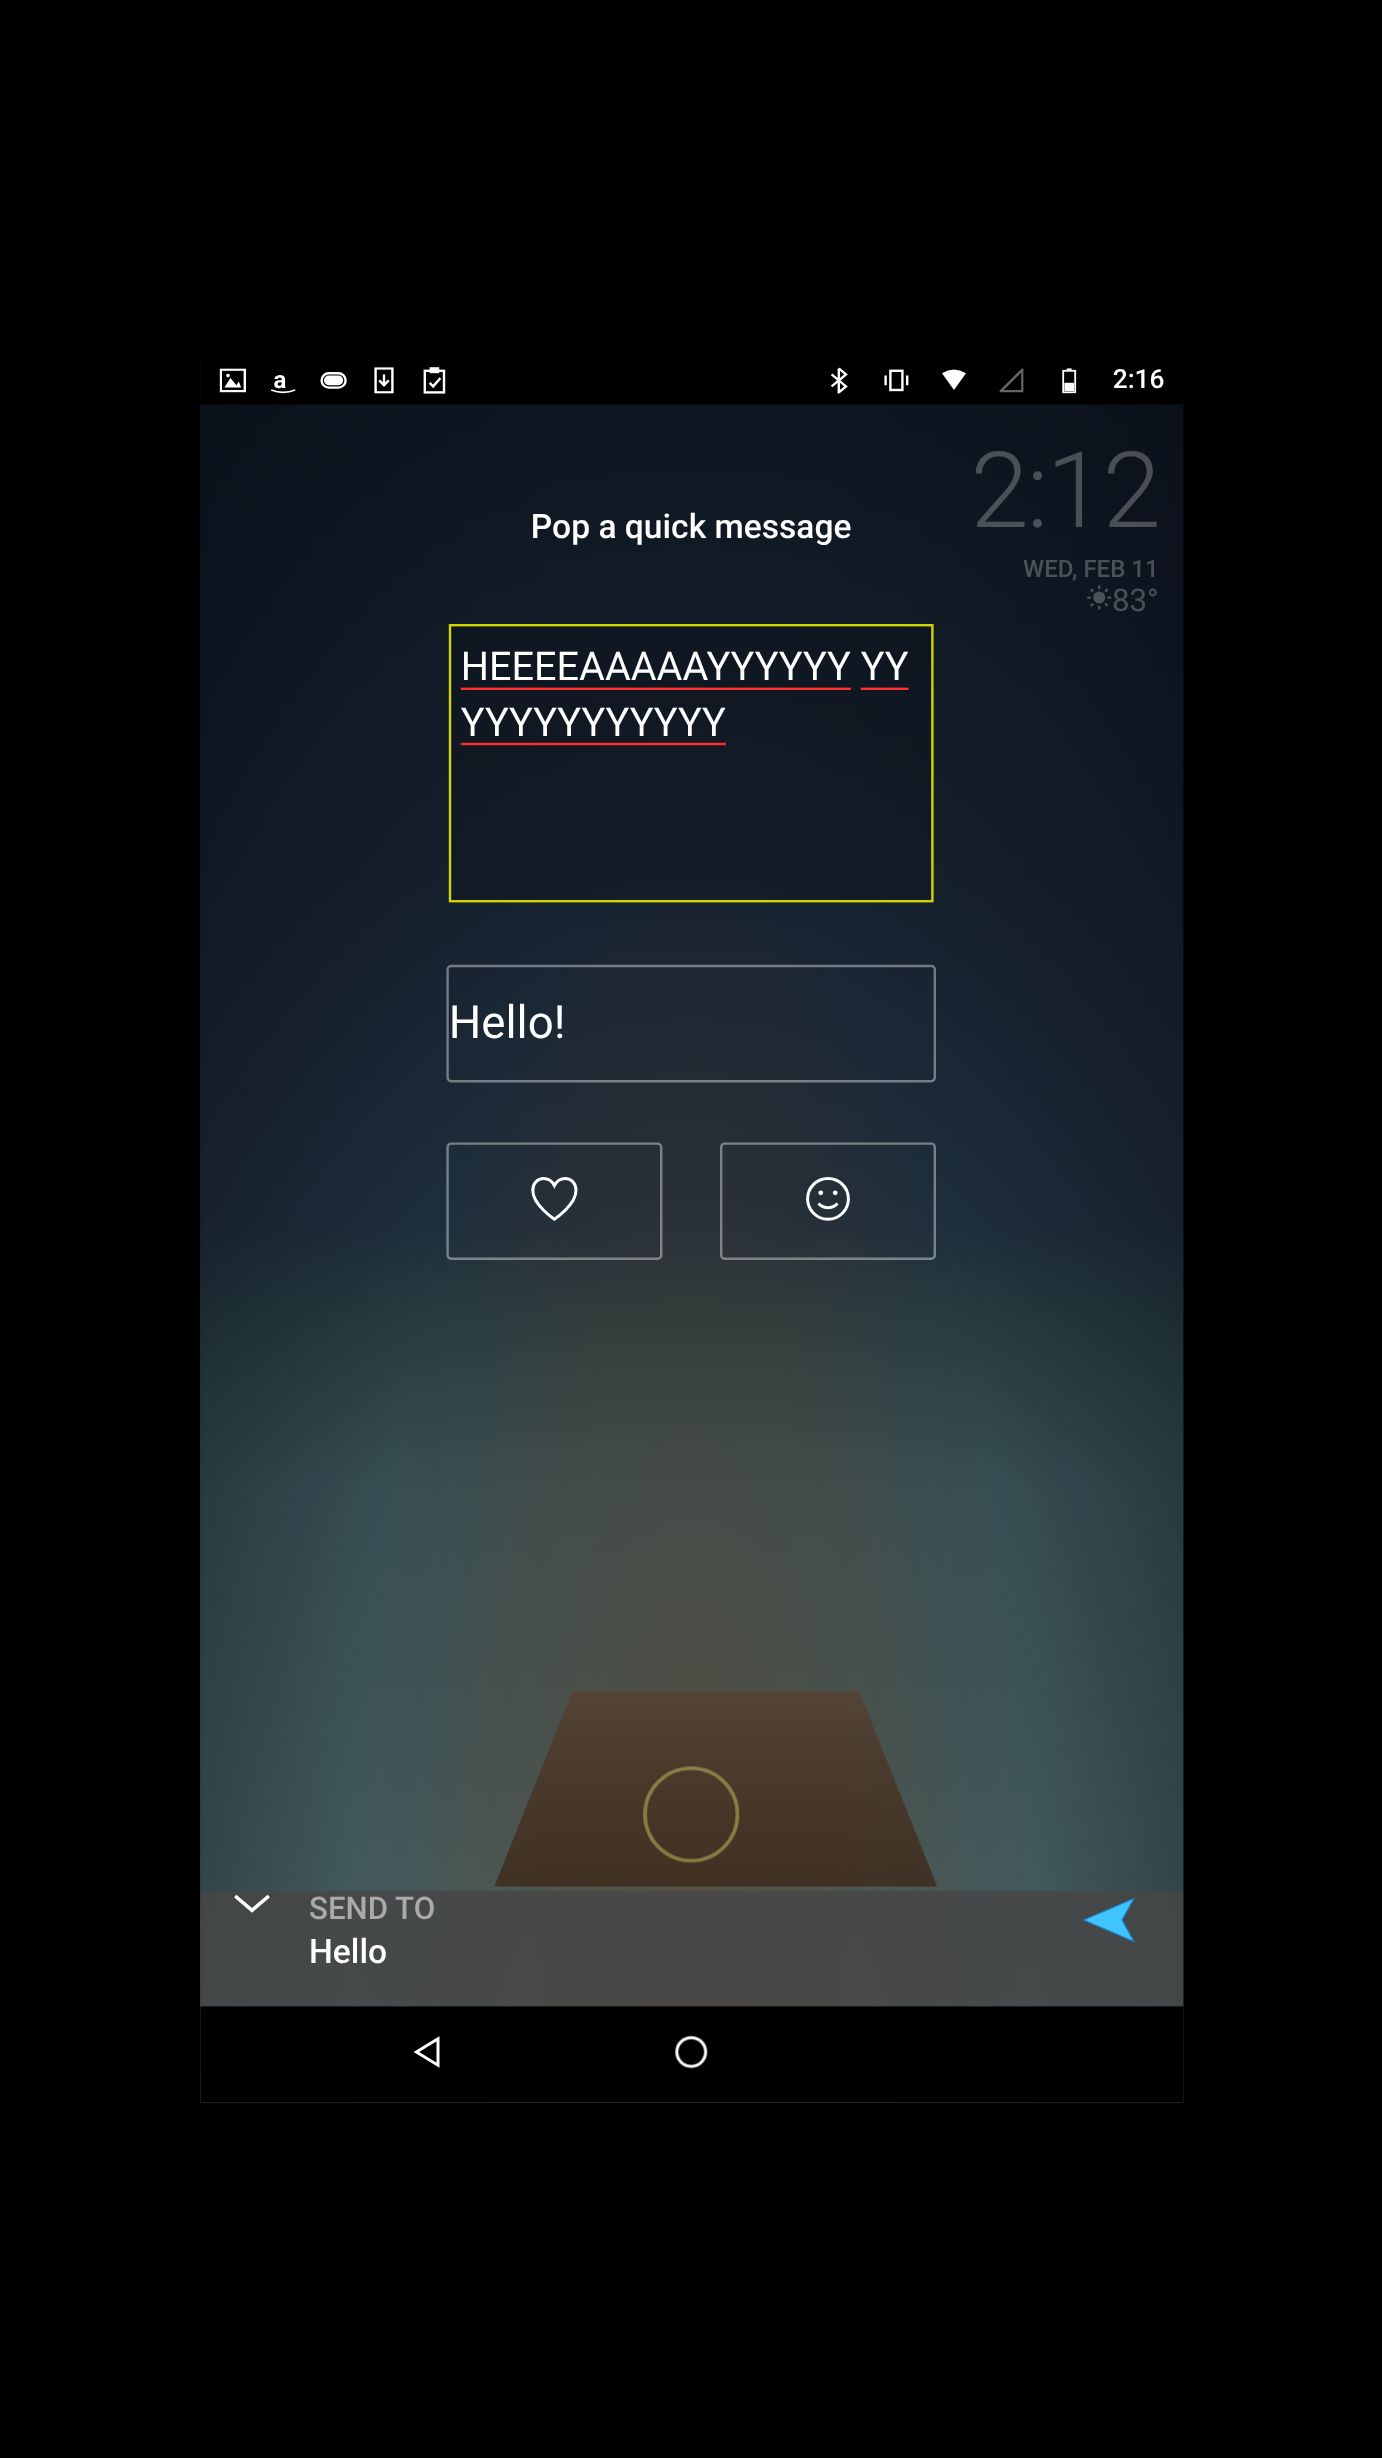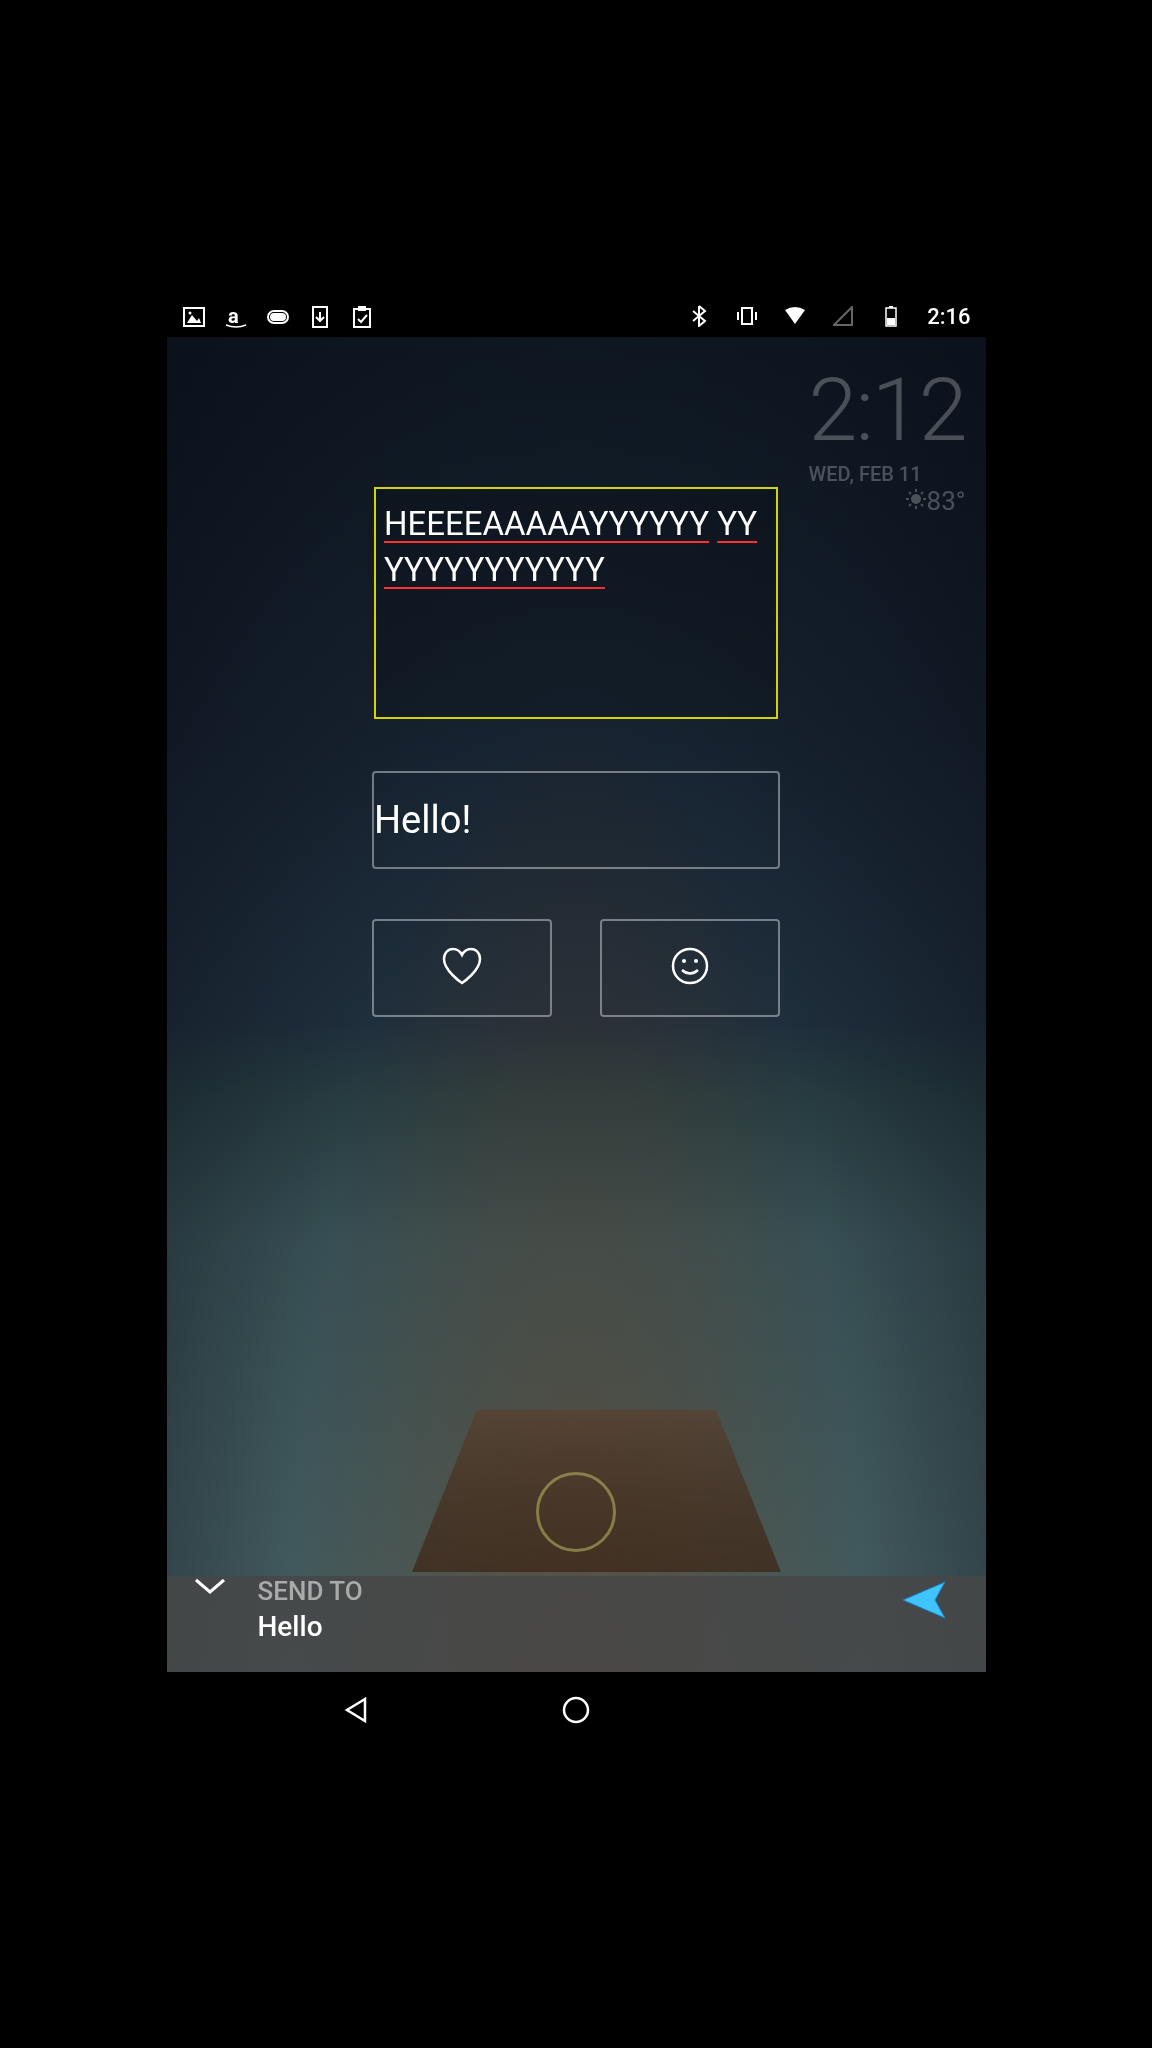--- a/index.html
+++ b/index.html
@@ -52,37 +52,38 @@
       z-index: 100;
     }
     .status-left {
       display: flex;
       gap: 18px;
       align-items: center;
     }
     .status-right {
       display: flex;
       gap: 24px;
+      align-items: center;
     }
     .status-icon {
       width: 24px;
       height: 24px;
       display: flex;
       align-items: center;
       justify-content: center;
     }
     .status-time {
       font-size: 22px;
       font-weight: 500;
     }
     .clock-widget {
       position: absolute;
       top: 70px;
       right: 20px;
-      text-align: left;
+      text-align: right;
       z-index: 5;
       opacity: 0.25;
     }
     .clock-time {
       font-size: 88px;
       font-weight: 300;
       line-height: 1;
       letter-spacing: -2px;
     }
     .clock-date {
@@ -319,20 +320,21 @@
                 <line x1="4" y1="18" x2="6" y2="16"></line>
                 <line x1="16" y1="6" x2="18" y2="4"></line>
               </g>
             </svg>
       </span>
       <span>83°</span>
     </div>
   </div>
 
   <div class="content">
+    <div class="title">Pop a quick message</div>
 
     <div class="message-input">
       <div class="message-text">
         <span>HEEEEAAAAAYYYYYY</span>
         <span>YYYYYYYYYYYYY</span>
       </div>
     </div>
 
     <div class="quick-btn">
       <span>Hello!</span>

